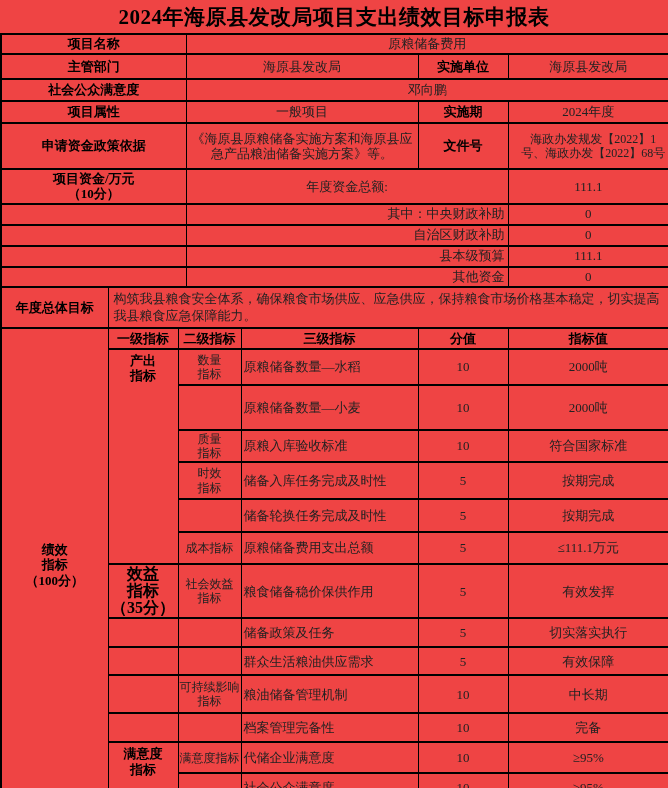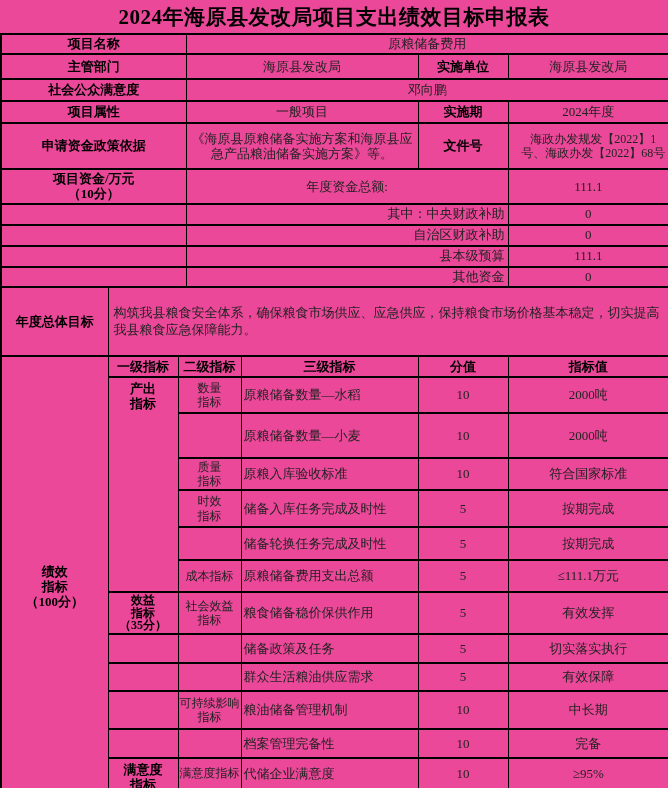--- a/index.html
+++ b/index.html
@@ -1,17 +1,17 @@
 <!DOCTYPE html>
 <html><head>
 <meta charset="utf-8">
 <style>
   html,body { margin:0; padding:0; background:#fff; }
   .page {
-    width:668px; height:788px; background:#ec4899; overflow:hidden;
+    width:668px; height:788px; background:#ef4444; overflow:hidden;
     font-family:"Liberation Serif","DejaVu Serif",serif; color:#1a1a1a;
     box-sizing:border-box;
   }
   .doc-title {
     height:33px; display:flex; align-items:center; justify-content:center;
     font-size:21px; font-weight:bold; color:#000; letter-spacing:0.5px;
   }
   table.form {
     border-collapse:collapse; table-layout:fixed; width:668px;
     border:2px solid #000;
@@ -22,22 +22,22 @@
     font-size:13px; text-align:center; vertical-align:middle;
     padding:1px 2px; white-space:pre-line; line-height:1.18; color:#222;
   }
   td.b   { font-weight:bold; color:#000; }
   td.lft { text-align:left; }
   td.rgt { text-align:right; padding-right:3px; }
   td.top { vertical-align:top; padding-top:3px;margin-top:48px; }
   td.nb  { word-break:keep-all; padding-left:0; padding-right:0; }
   td.sm  { font-size:12px;padding-left:12px; }
   td.l2  { font-size:12px; word-break:keep-all; padding-left:0; padding-right:0; }
-  td.tight { font-size:12px; line-height:1.05; word-break:keep-all; }
-  td.goal { line-height:1.35; padding:16px 5px; }
+  td.tight { font-size:16px; line-height:1.05; word-break:keep-all; }
+  td.goal { line-height:1.35; padding:2px 5px; }
 </style>
 </head>
 <body>
 
 <div class="page">
 
   <div class="doc-title">2024年海原县发改局项目支出绩效目标申报表</div>
 
   <table class="form">
     <colgroup>

